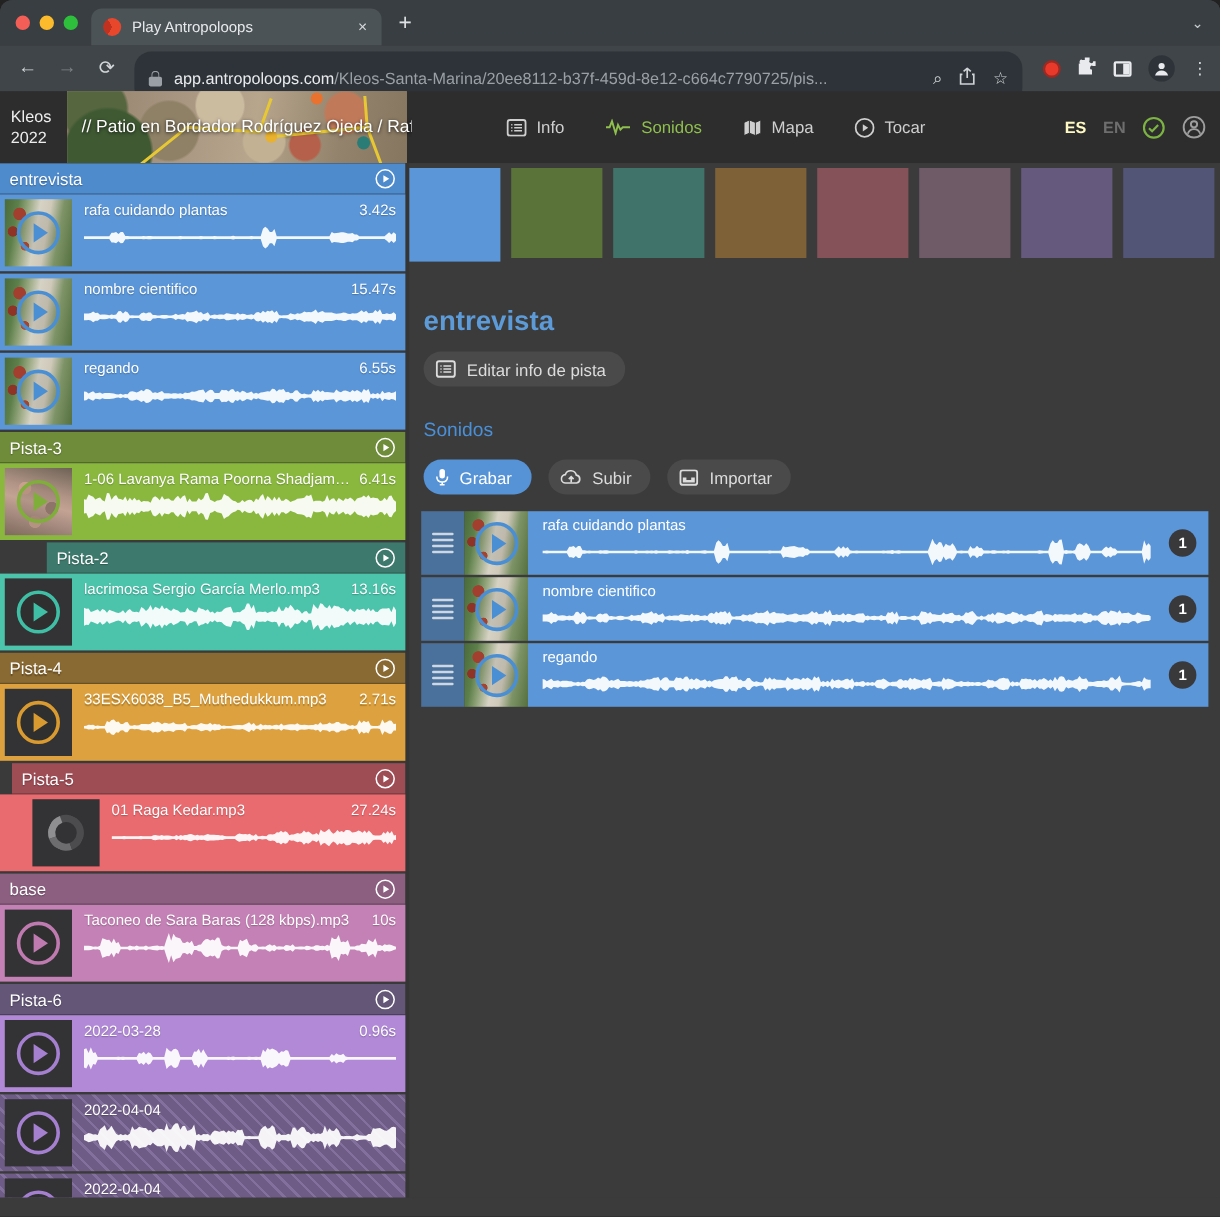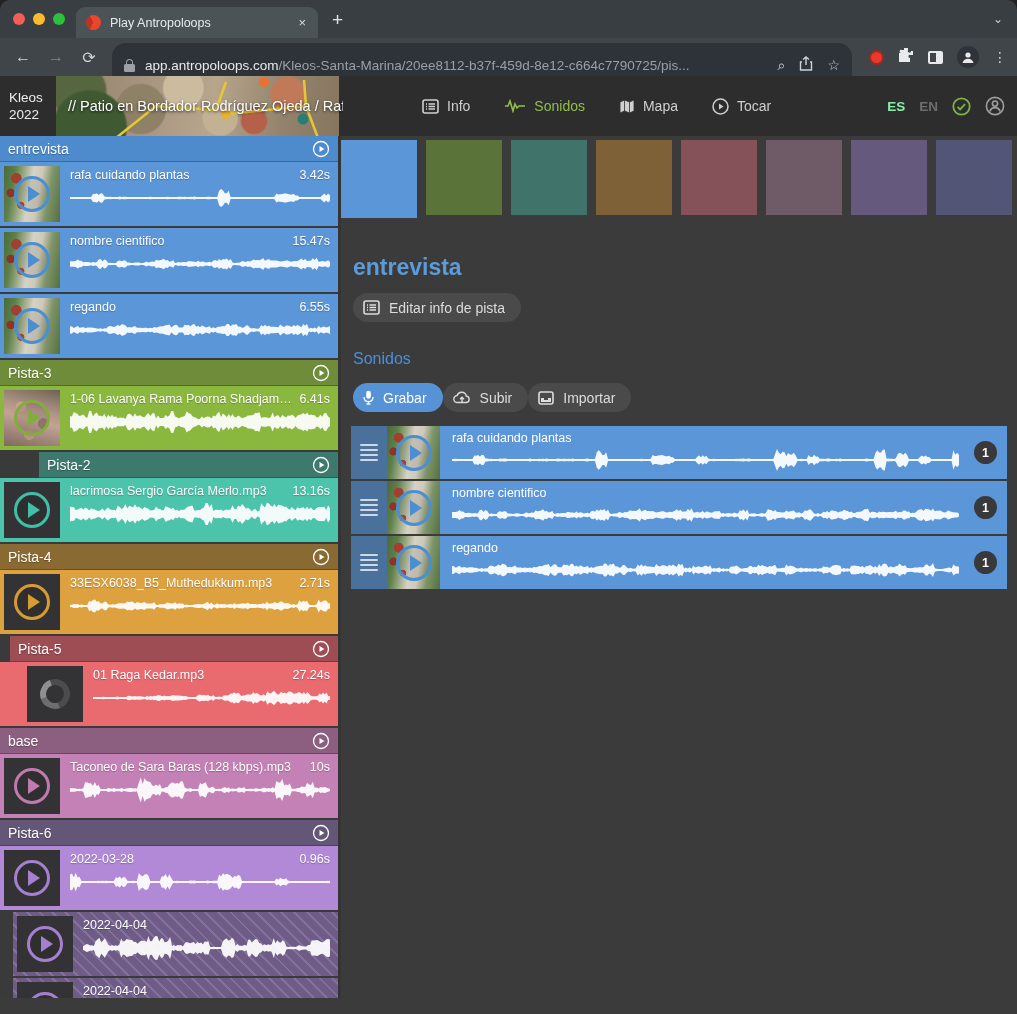--- a/index.html
+++ b/index.html
@@ -59,21 +59,21 @@
       linear-gradient(100deg,#8f7f68 0%,#a79480 30%,#b7a58c 55%,#93836c 80%,#86765f 100%);
   }
   .mapthumb svg { position:absolute; inset:0; }
   .crumb { position:absolute; left:68px; top:0; width:275px; height:60px; display:flex; align-items:center;
     z-index:2; color:#fff; font-size:14.5px; text-shadow:0 1px 3px rgba(0,0,0,.8); white-space:nowrap; overflow:hidden; }
   .nav { display:flex; align-items:center; gap:34px; margin-left:366px; z-index:2; }
   .navitem { display:flex; align-items:center; gap:8px; color:#cfcfcf; font-size:14px; }
   .navitem svg { display:block; }
   .navitem.active { color:#8fbf4d; }
   .hdr-right { position:absolute; right:12px; display:flex; align-items:center; gap:14px; }
-  .lang-es { color:#86efac; font-size:13.5px; font-weight:bold; }
+  .lang-es { color:#fef9c3; font-size:13.5px; font-weight:bold; }
   .lang-en { color:#6e6e6e; font-size:13.5px; font-weight:bold; }
 
   
   .bodyarea { position:relative; height:862px; background:#3b3b3b; display:flex; }
   .sidebar { width:338px; background:#3a3a3a; overflow:hidden; flex-shrink:0; }
   .sgap { width:3px; background:#353535; flex-shrink:0; }
   .main { flex:1; position:relative; overflow:hidden; }
 
   
   .thead { height:26px; display:flex; align-items:center; padding:0 8px; justify-content:space-between;
@@ -98,33 +98,33 @@
     display:flex; align-items:center; justify-content:center; background:rgba(0,0,0,.08); }
   .ring .tri { width:0; height:0; border-left:12px solid currentColor; border-top:8px solid transparent;
     border-bottom:8px solid transparent; margin-left:4px; }
   .spinner { width:30px; height:30px; border-radius:50%; border:6px solid #4c4c4e;
     border-left-color:#8f8f91; border-bottom-color:#6d6d6f; transform:rotate(25deg); }
   .clipbody { flex:1; padding:6px 8px 0 10px; min-width:0; }
   .cliptop { display:flex; justify-content:space-between; color:#fff; font-size:12.5px;
     text-shadow:0 1px 1px rgba(0,0,0,.25); white-space:nowrap; }
   .cliptop .cname { overflow:hidden; text-overflow:ellipsis; margin-right:6px; }
   .wave { width:100%; height:26px; margin-top:3px; display:block; }
-  .striped { background-image:repeating-linear-gradient(45deg, #83709c 0 2px, #6e5c86 2px 9px);margin-left:13px; }
+  .striped { background-image:repeating-linear-gradient(45deg, #83709c 0 2px, #6e5c86 2px 9px); }
 
   
   .swatchrow { display:flex; gap:9px; margin-top:4px; }
   .swatch { width:76px; height:75px; flex-shrink:0; }
   .swatch.sel { height:78px; }
   .mtitle { margin:36px 0 0 12px; font-size:23px; color:#5d9bd8; }
   .pill { display:inline-flex; align-items:center; gap:9px; background:#4a4a4a; color:#dcdcdc;
     border:none; border-radius:15px; height:29px; padding:0 16px 0 10px; font-size:14px;
     font-family:inherit; }
   .editbtn { margin:12px 0 0 12px; }
   .slabel { margin:28px 0 0 12px; font-size:16px; color:#4a90d9; }
-  .btnrow { display:flex; margin:15px 0 0 12px; }
+  .btnrow { display:flex; gap:14px; margin:15px 0 0 12px; }
   .pill.blue { background:#5592d6; color:#fff; }
   .soundlist { margin:14px 10px 0 10px; }
   .srow { display:flex; height:53px; margin-bottom:2px; position:relative; }
   .shandle { width:36px; background:#4a719c; display:flex; flex-direction:column; gap:3px;
     align-items:center; justify-content:center; flex-shrink:0; }
   .hbar { width:18px; height:2px; background:#cdd8e4; border-radius:1px; }
   .sthumb { width:53px; height:53px; margin:0; flex-shrink:0; position:relative;
     display:flex; align-items:center; justify-content:center; }
   .sbody { flex:1; position:relative; padding:5px 48px 0 12px; min-width:0; }
   .sname { color:#fff; font-size:12.5px; white-space:nowrap; overflow:hidden; }

